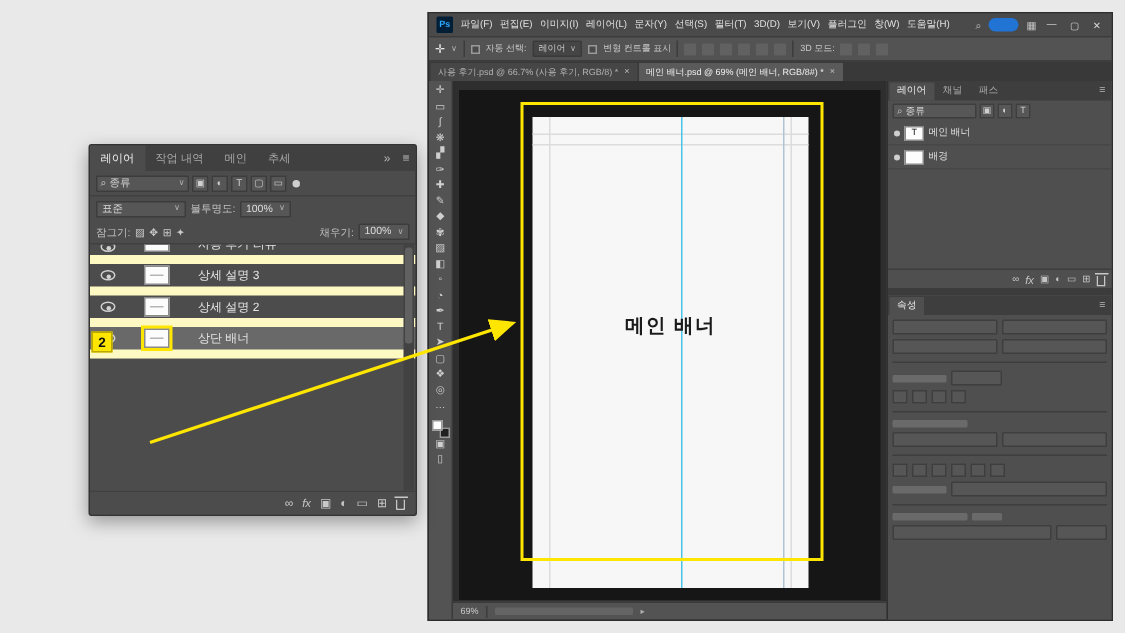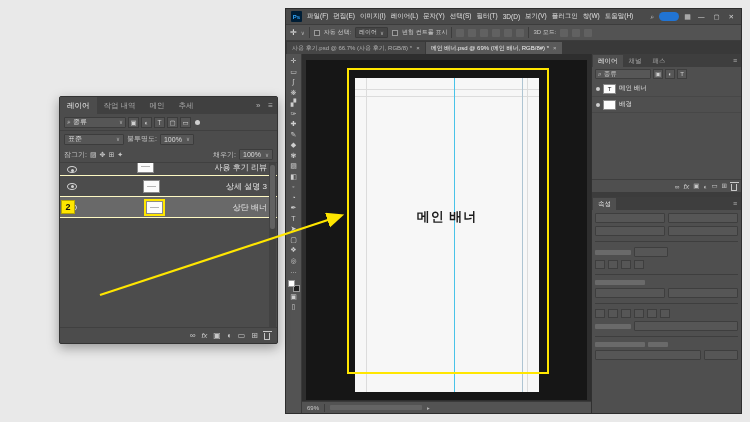--- a/index.html
+++ b/index.html
@@ -156,21 +156,21 @@
   .dropdown { background: #565656; border: 1px solid #3c3c3c; border-radius: 1px; height: 11px;
               display: flex; align-items: center; justify-content: space-between; padding: 0 3px; font-size: 7px; color: #dcdcdc; }
   .dd-blend { width: 60px; }
   .dd-val { width: 34px; }
   .lbl { font-size: 7px; color: #c2c2c2; white-space: nowrap; }
   .caret { font-size: 5.5px; color: #b0b0b0; }
   .lp-lock { height: 16px; display: flex; align-items: center; gap: 3px; padding: 0 4px; border-bottom: 1px solid #404040; }
   .lock-ico { font-size: 7px; color: #c9c9c9; }
   .lp-rows { position: absolute; top: 66px; bottom: 16px; left: 0; right: 0; overflow: hidden; }
   .lp-row { height: 21px; display: flex; align-items: center; gap: 19px; padding: 0 10px 0 7px;
-            border-bottom: 1px solid #fef9c3; position: relative; justify-content: space-between; }
+            border-bottom: 6px solid #fef9c3; position: relative; }
   .lp-row.clipped { height: 13px; overflow: hidden; align-items: flex-end; padding-bottom: 2px; }
   .lp-row.selected { background: #696969; }
   .eye { width: 10px; height: 7px; border: 1px solid #d2d2d2; border-radius: 50%; position: relative; flex: 0 0 auto; }
   .eye::after { content: ""; position: absolute; left: 2.5px; top: 1.5px; width: 3px; height: 3px;
                 background: #d2d2d2; border-radius: 50%; }
   .thumb { width: 17px; height: 13px; background: #fcfcfc; border: 1px solid #8a8a8a; flex: 0 0 auto; position: relative; }
   .thumb::after { content: ""; position: absolute; left: 3px; top: 5px; right: 3px; height: 1px; background: #b5b5b5; }
   .lp-row.selected .thumb { outline: 2px solid #ffe600; }
   .lname { color: #e4e4e4; white-space: nowrap; overflow: hidden; font-size: 8px; }
   .badge2 { position: absolute; left: 1px; top: 3px; width: 14px; height: 14px; background: #ffe600;
@@ -466,20 +466,25 @@
     <div class="lp-row clipped">
       <span class="eye"></span>
       <span class="thumb"></span>
       <span class="lname">사용 후기 리뷰</span>
     </div>
     <div class="lp-row">
       <span class="eye"></span>
       <span class="thumb"></span>
       <span class="lname">상세 설명 3</span>
     </div>
+    <div class="lp-row">
+      <span class="eye"></span>
+      <span class="thumb"></span>
+      <span class="lname">상세 설명 2</span>
+    </div>
     <div class="lp-row selected">
       <span class="badge2">2</span>
       <span class="eye"></span>
       <span class="thumb"></span>
       <span class="lname">상단 배너</span>
     </div>
     <div class="lp-scrollbar">
       <span class="lp-scrollthumb"></span>
     </div>
   </div>

